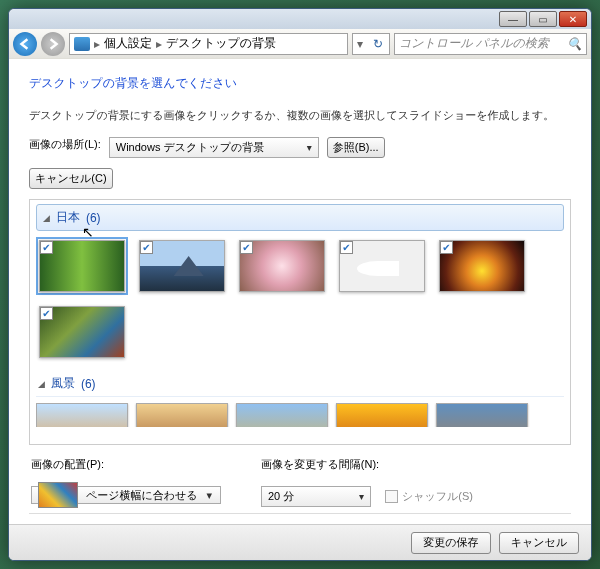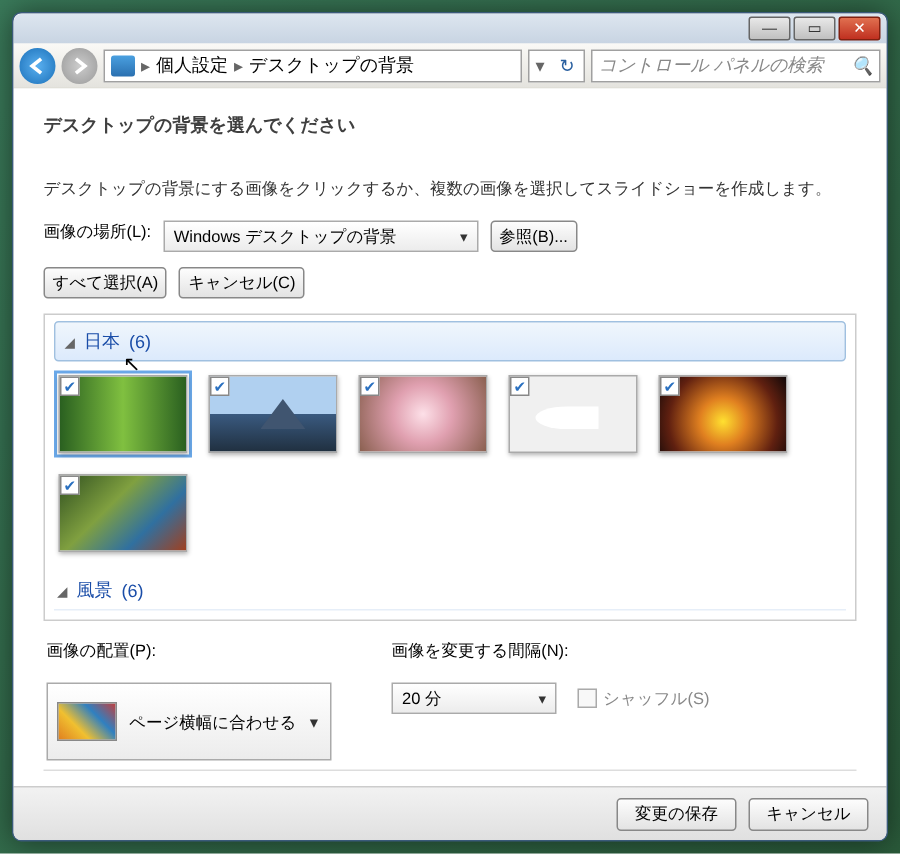--- a/index.html
+++ b/index.html
@@ -16,21 +16,21 @@
   .fwd { background: radial-gradient(#ccc,#999); }
   .breadcrumb { flex: 1; height: 22px; background: #fff; border: 1px solid #a0a0a0; display: flex; align-items: center; padding: 0 4px; gap: 4px; }
   .bc-icon { width: 16px; height: 14px; background: linear-gradient(#4aa0e0,#2a70b0); border-radius: 2px; }
   .bc-sep { color: #666; }
   .bc-seg { color: #000; }
   .refresh-sect { display:flex; border:1px solid #a0a0a0; height:22px; align-items:center; background:#fff; }
   .refresh { width: 22px; display:flex; align-items:center; justify-content:center; color:#2a60a0; cursor:pointer; }
   .search { width: 193px; height: 22px; border: 1px solid #a0a0a0; background:#fff; display:flex; align-items:center; padding: 0 4px; color:#888; font-style: italic; }
   .search-ico { width:14px; color:#4a80c0; display:flex; justify-content:center; }
   .content { padding: 16px 20px 8px 20px; background: #fff; height: calc(100% - 50px - 36px); display: flex; flex-direction: column; }
-  .heading { color: #404040; font-size: 12px; margin-bottom: 26px; font-weight: bold; }
+  .heading { color: #1d4ed8; font-size: 12px; margin-bottom: 16px; }
   .desc { color: #333; margin-bottom: 14px; font-size: 11px; }
   .row { display: flex; align-items: flex-start; gap: 8px; margin-bottom: 10px; font-size: 11px; }
   .dropdown { height: 21px; border: 1px solid #aaa; background: linear-gradient(#fff,#ececec); padding: 0 22px 0 6px; display: flex; align-items: center; position: relative; cursor: pointer; }
   .dropdown::after { content: "▾"; position: absolute; right: 6px; color: #333; font-size: 10px; }
   .loc-drop { width: 210px; }
   .btn { height: 21px; border: 1px solid #888; background: linear-gradient(#fdfdfd,#e3e3e3); padding: 0 5px; display: flex; align-items: center; cursor: pointer; font-size: 11px; border-radius: 3px; }
   .gallery { flex: 1; border: 1px solid #ccc; overflow: hidden; background: #fff; padding: 4px 6px; position:relative; }
   .group-hdr { color: #1a4da8; font-size: 12px; display: flex; align-items: center; gap: 6px; padding: 4px 2px; border-bottom: 1px solid #e6eef8; margin-bottom: 6px; }
   .group-hdr .arrow { color: #666; font-size: 9px; }
   .group-hdr.sel { background: linear-gradient(#f0f6fc,#dceafc); border: 1px solid #a0c0e0; border-radius:3px; padding-left:6px; margin-bottom:6px;}
@@ -50,21 +50,21 @@
   .i6 { background: linear-gradient(135deg, #305020 0%, #80a040 40%, #3070a0 70%, #a04020 100%); }
   .thumbs2 { display: flex; gap: 8px; overflow:hidden; height:24px;}
   .sm { width: 92px; height: 50px; border:1px solid #aaa; box-shadow: 0 1px 2px rgba(0,0,0,0.3);}
   .s1 { background: linear-gradient(#c0e0ff,#e0a050);}
   .s2 { background: linear-gradient(#f0d090,#a06030);}
   .s3 { background: linear-gradient(#90c0f0,#d0b060);}
   .s4 { background: linear-gradient(#ffc020,#c05010);}
   .s5 { background: linear-gradient(#6090c0,#a08060);}
   .bottom { display: flex; gap: 40px; padding: 12px 2px 4px 2px; align-items:flex-start; font-size:11px;}
   .bottom .col { display:flex; flex-direction:column; gap:14px;}
-  .pos-sel { display:flex; align-items:center; border:1px solid #aaa; background:linear-gradient(#fff,#ececec); height:52px; width:190px; padding:0 6px; cursor:pointer; gap:8px; position: relative;}
+  .pos-sel { display:flex; align-items:center; border:1px solid #aaa; background:linear-gradient(#fff,#ececec); height:18px; width:190px; padding:0 6px; cursor:pointer; gap:8px; position: relative;}
   .pos-sel::after { content:"▾"; position:absolute; right:8px; color:#333;}
   .pos-ico { width:40px; height:26px; background: linear-gradient(45deg,#e08020,#f0c030,#3080c0,#c04040); border:1px solid #888;}
   .int-drop { width:110px;}
   .chkbox { display:flex; align-items:center; gap:4px; color:#888;}
   .chkbox .box {width:13px;height:13px;border:1px solid #aaa;background:#f8f8f8;}
   .divider { height:1px; background:#ddd; margin:2px 0;}
   .footer { height: 36px; background: linear-gradient(#f2f2f2,#e0e0e0); border-top: 1px solid #ccc; display: flex; justify-content: flex-end; align-items:center; padding: 0 12px; gap: 8px; }
   .footer .btn { height:22px; min-width:80px; justify-content:center;}
 </style>
 </head>
@@ -112,21 +112,20 @@
 
     <div class="row">
       <span>画像の場所(L):</span>
       <div class="dropdown loc-drop">
         <span>Windows デスクトップの背景</span>
       </div>
       <div class="btn">参照(B)...</div>
     </div>
 
     <div class="row">
-      <div class="btn">すべて選択(A)</div>
       <div class="btn">キャンセル(C)</div>
     </div>
 
     <div class="gallery">
       <div class="group-hdr sel">
         <span class="arrow">◢</span>
         <span>日本</span>
         <span>(6)</span>
       </div>
       <span class="cursor">↖</span>

